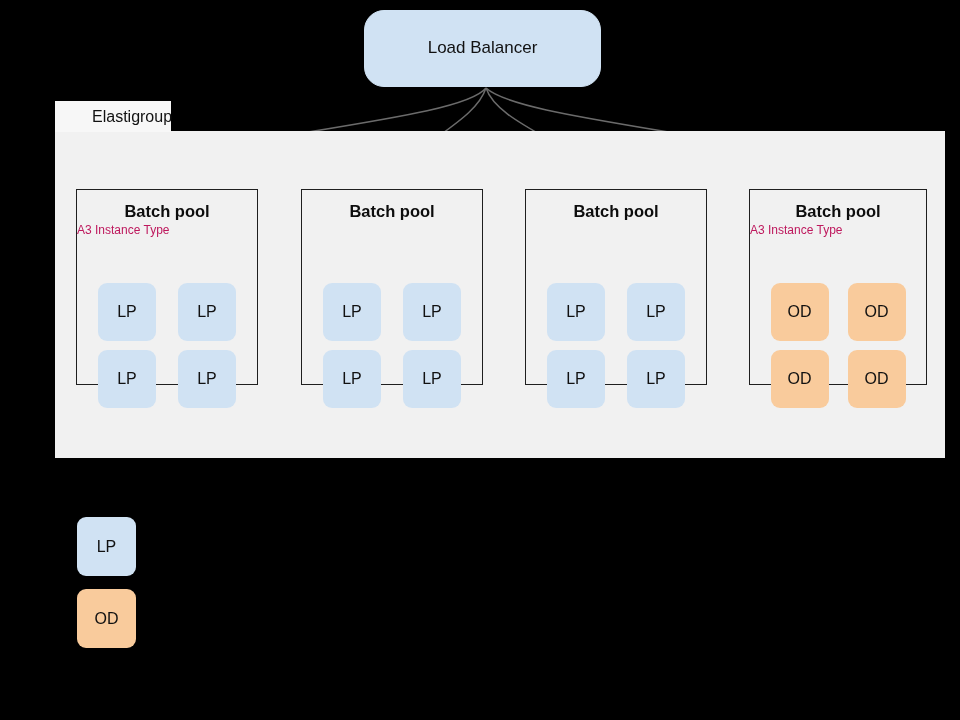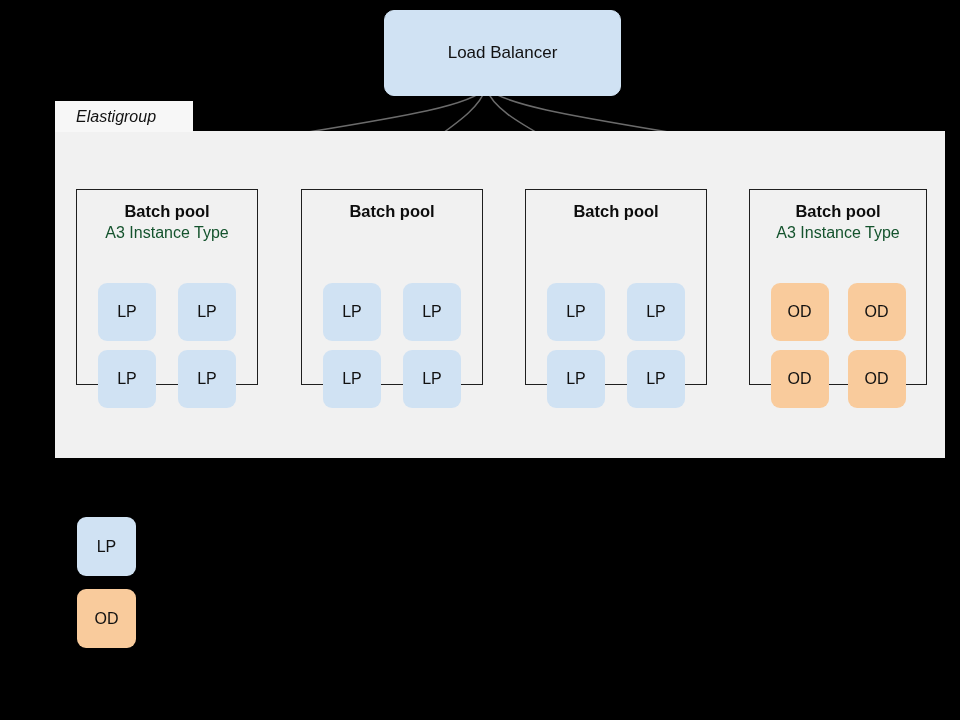--- a/index.html
+++ b/index.html
@@ -13,51 +13,50 @@
   #canvas {
     position: relative;
     width: 960px;
     height: 720px;
     background: #000000;
   }
 
   
   #load-balancer {
     position: absolute;
-    left: 384px; top: 10px;
-    width: 237px; height: 86px;
+    left: 364px; top: 10px;
+    width: 237px; height: 77px;
     background: #d0e2f3;
     border: 1px solid #d0e2f3;
-    border-radius: 10px;
+    border-radius: 20px;
     display: flex;
     align-items: center;
     justify-content: center;
     color: #111111;
     font-size: 17px;
     line-height: 1.2;
   }
 
   
   #elastigroup-panel {
     position: absolute;
     left: 55px; top: 131px;
     width: 890px; height: 327px;
     background: #f1f1f1;
   }
   #elastigroup-tab {
     position: absolute;
     left: 55px; top: 101px;
-    width: 138px; height: 31px;
+    width: 116px; height: 31px;
     background: #f7f7f7;
     display: flex;
     align-items: center;
-    padding-left: 21px;
+    padding-left: 37px;
     color: #111111;
     font-size: 16px;
-    font-style: italic;
   }
 
   
   .batch-pool {
     position: absolute;
     top: 189px;
     width: 182px;
     height: 196px;
     background: #f1f1f1;
     border: 1.4px solid #1f1f1f;
@@ -69,23 +68,22 @@
 
   .pool-title {
     margin-top: 11px;
     text-align: center;
     font-weight: bold;
     font-size: 16.5px;
     color: #0d0d0d;
     line-height: 1.25;
   }
   .pool-subtitle {
-    text-align: center;
-    font-size: 16px;
-    color: #14532d;
+    font-size: 12px;
+    color: #be185d;
     line-height: 1.3;
     margin-top: 1px;
   }
 
   .node-grid {
     position: absolute;
     left: 0; right: 0;
     top: 93px;
     display: grid;
     grid-template-columns: 58px 58px;

